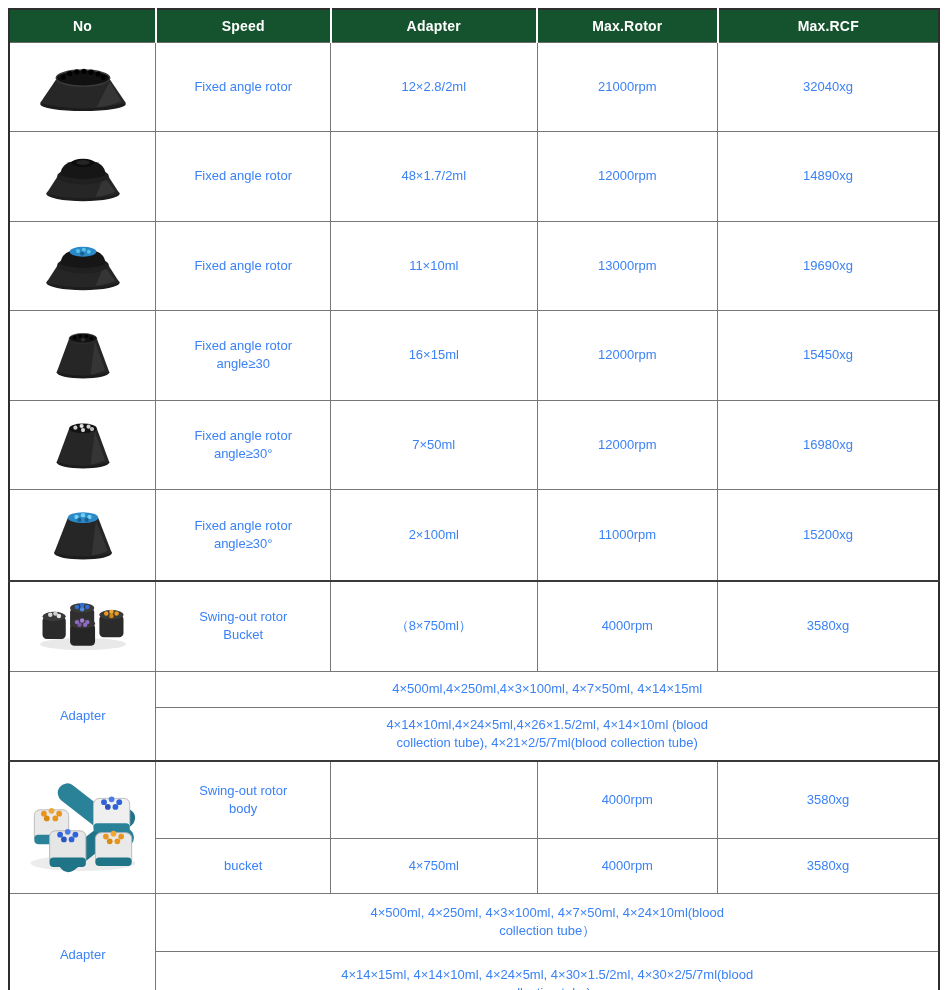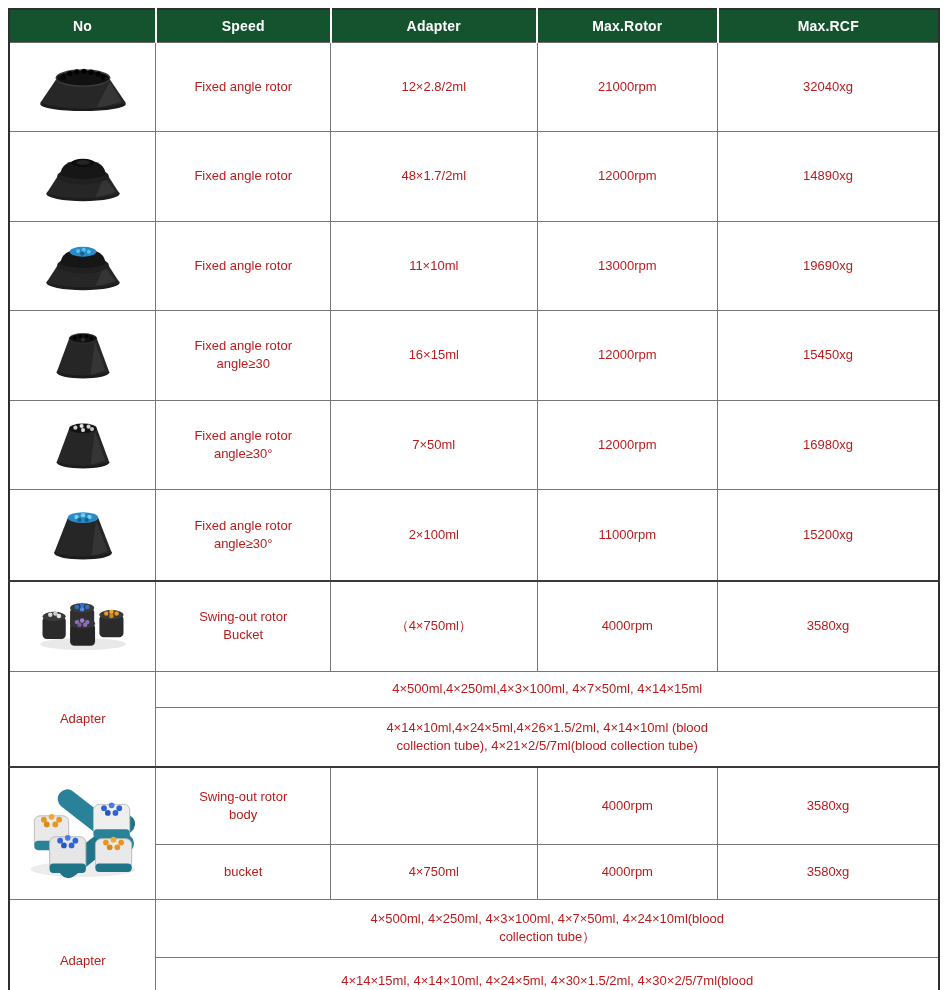--- a/index.html
+++ b/index.html
@@ -2,21 +2,21 @@
 <html><head>
 <meta charset="utf-8">
 <style>
   html,body{margin:0;padding:0;background:#fff;font-family:"Liberation Sans",sans-serif;}
   .wrap{padding:8px 8px 4px 8px;}
   table{border-collapse:collapse;border:2px solid #2e2e2e;table-layout:fixed;}
   th{background:#14532d;color:#fff;font-size:14px;font-weight:bold;height:30px;
      border-left:2px solid #fff;border-bottom:1px solid #6b6b6b;letter-spacing:.2px;}
   th:first-child{border-left:none;}
   td{border:1px solid #777;text-align:center;vertical-align:middle;font-size:13px;
-     color:#b91c1c;white-space:pre-line;line-height:1.4;padding:2px 6px;overflow:hidden;}
+     color:#3b82f6;white-space:pre-line;line-height:1.4;padding:2px 6px;overflow:hidden;}
   tr.sect>td{border-top:2px solid #3a3a3a;}
   .img-cell{padding:1px 2px;}
   .img-cell svg{display:block;margin:0 auto;}
 </style>
 </head>
 <body>
 
 <div class="wrap">
 <table>
   <colgroup>
@@ -188,30 +188,30 @@
           <ellipse cx="64.5" cy="26" rx="14.5" ry="6" fill="#343434"></ellipse>
           <circle cx="58" cy="24.5" r="2.6" fill="#8f6bbf"></circle>
               <circle cx="64" cy="22.5" r="2.6" fill="#a07fd0"></circle>
           <circle cx="70" cy="24.5" r="2.6" fill="#8f6bbf"></circle>
               <circle cx="61" cy="27.5" r="2.6" fill="#7a57a8"></circle>
           <circle cx="67.5" cy="27.5" r="2.6" fill="#8f6bbf"></circle>
         </svg>
       </td>
       <td>Swing-out rotor
 Bucket</td>
-      <td>（4×750ml）</td>
+      <td>（8×750ml）</td>
       <td>4000rpm</td>
       <td>3580xg</td>
     </tr>
 
     <tr style="height:36px">
       <td rowspan="2">Adapter</td>
       <td colspan="4">4×500ml,4×250ml,4×3×100ml, 4×7×50ml, 4×14×15ml</td>
     </tr>
-    <tr style="height:60px">
+    <tr style="height:54px">
       <td colspan="4">4×14×10ml,4×24×5ml,4×26×1.5/2ml, 4×14×10ml (blood
 collection tube), 4×21×2/5/7ml(blood collection tube)</td>
     </tr>
 
     <tr class="sect" style="height:58px">
       <td class="img-cell" rowspan="2">
         <svg width="124" height="92" viewBox="0 0 130 96">
           <ellipse cx="65" cy="86" rx="55" ry="8" fill="#ececec"></ellipse>
           <rect x="20" y="20" width="96" height="20" rx="10" transform="rotate(38 65 48)" fill="#2a8299"></rect>
           <rect x="20" y="58" width="96" height="20" rx="10" transform="rotate(-38 65 48)" fill="#1f7488"></rect>

